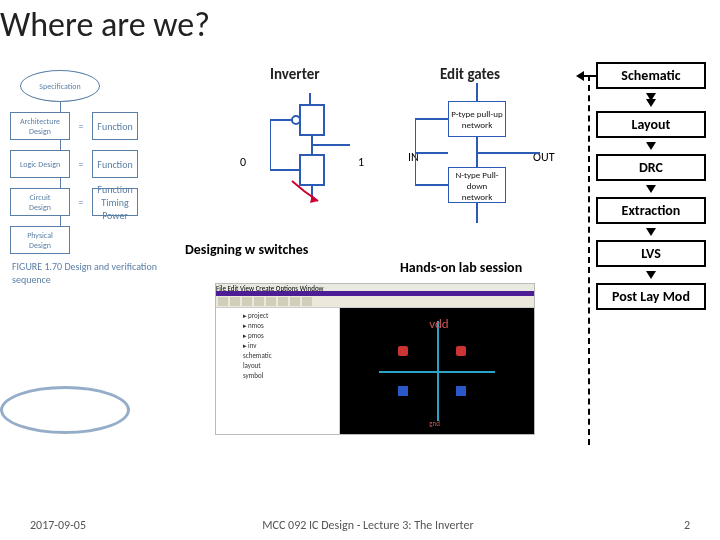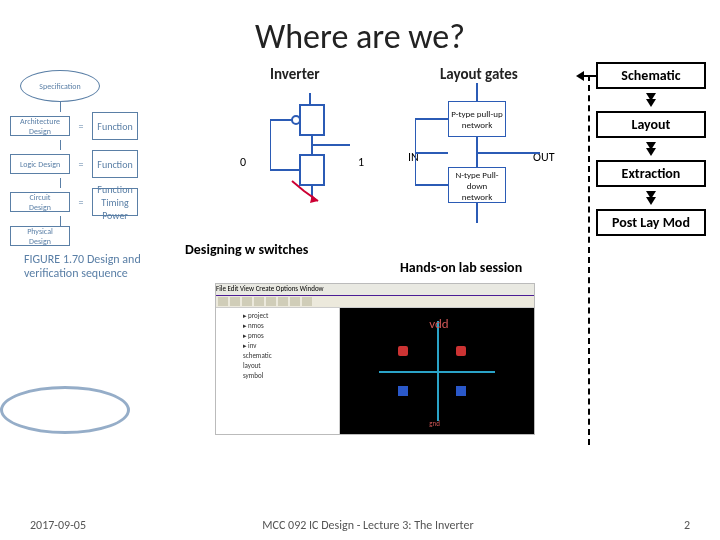--- a/index.html
+++ b/index.html
@@ -8,22 +8,21 @@
     height: 540px;
     font-family: "Segoe UI", Calibri, Arial, sans-serif;
     background: #fff;
     position: relative;
     overflow: hidden;
   }
   .slide { position: relative; width: 100%; height: 100%; }
   .title {
     font-size: 34px;
     color: #222;
-    text-align: center;
-    padding-top: 16px;
+    padding-top: 4px;
     font-weight: 400;
   }
 
   
   .flowcol {
     position: absolute;
     left: 10px;
     top: 70px;
     width: 150px;
   }
@@ -34,21 +33,21 @@
     margin-left: 10px;
     position: relative;
   }
   .flow-line { width: 1px; height: 10px; background:#5a7fa6; margin-left: 50px; }
   .flow-row { display:flex; align-items:center; position:relative; }
   .flow-eq {
     width:14px; font-size:10px; color:#5a7fa6; text-align:center;
     margin: 0 4px;
   }
   .flow-box {
-    width: 60px; height: 20px;
+    width: 60px; height: 28px;
     border:1px solid #5a7fa6;
     font-size: 8px;
     color:#5a7fa6;
     display:flex; align-items:center; justify-content:center;
     text-align:center;
     padding: 8px;
   }
   .flow-func {
     width: 46px; height: 28px;
     border:1px solid #5a7fa6;
@@ -57,21 +56,21 @@
     text-align:center;
   }
   .circled {
     position:absolute; left:-10px; top:316px;
     width:130px; height:48px;
     border:3px solid #8aa4c2;
     border-radius:50%;
     opacity:0.9;
   }
   .fig-caption {
-    font-size:12px; color:#5a7fa6; margin-top:6px; margin-left:14px;
+    font-size:10px; color:#5a7fa6; margin-top:6px; margin-left:2px;
   }
 
   
   .center-zone { position:absolute; left:170px; top:65px; width:370px; height:360px; }
   .sublabel { font-size:15px; font-weight:600; color:#222; position:absolute;margin-left:20px; }
   .lbl-inverter { left:80px; top:0; }
   .lbl-logicgates { left:250px; top:0; }
 
   
   .inverter-box {
@@ -102,21 +101,21 @@
   }
 
   
   .eda-shot {
     position:absolute; left:45px; top:218px;
     width:320px; height:152px;
     border:1px solid #bbb;
     display:flex; flex-direction:column;
     font-size:7px;
   }
-  .eda-menubar { height:12px; background:#e9e9e2; border-bottom:1px solid #4c1d95; }
+  .eda-menubar { height:12px; background:#e9e9e2; border-bottom:5px solid #4c1d95; }
   .eda-toolbar { height:12px; background:#ece9dc; border-bottom:1px solid #ccc;
     display:flex; gap:2px; padding:1px 2px; }
   .eda-toolbar span { width:10px; height:9px; background:#d0cdb8; }
   .eda-body { flex:1; display:flex;margin-left:24px; }
   .eda-tree {
     width:100px; background:#fff; border-right:1px solid #ccc;
     padding:3px; color:#333;
   }
   .eda-tree div { line-height:10px; }
   .eda-canvas {
@@ -196,21 +195,21 @@
         <div class="flow-row">
           <div class="flow-box">Physical Design</div>
         </div>
       </div>
     <div class="fig-caption">FIGURE 1.70 Design and verification sequence</div>
     <div class="circled"></div>
   </div>
 
   <div class="center-zone">
     <div class="sublabel lbl-inverter">Inverter</div>
-    <div class="sublabel lbl-logicgates">Layout gates</div>
+    <div class="sublabel lbl-logicgates">Edit gates</div>
 
     <span class="io-0">0</span>
     <span class="io-1">1</span>
 
     <div class="inverter-box">
       <svg viewBox="0 0 80 130">
         <line x1="40" y1="0" x2="40" y2="12" stroke="#2b5bb5" stroke-width="2"></line>
         <rect x="30" y="12" width="24" height="30" fill="none" stroke="#2b5bb5" stroke-width="2"></rect>
         <circle cx="26" cy="27" r="4" fill="none" stroke="#2b5bb5" stroke-width="2"></circle>
         <line x1="0" y1="27" x2="22" y2="27" stroke="#2b5bb5" stroke-width="2"></line>
@@ -283,23 +282,25 @@
 
   <div class="feedback-line"></div>
   <div class="feedback-top"></div>
 
   <div class="rightcol" id="right-flow">
       <div class="r-box">Schematic</div>
       <div class="r-arrow"></div>
       <div class="r-arrow"></div>
       <div class="r-box">Layout</div>
       <div class="r-arrow"></div>
+      <div class="r-box">DRC</div>
       <div class="r-arrow"></div>
       <div class="r-box">Extraction</div>
       <div class="r-arrow"></div>
+      <div class="r-box">LVS</div>
       <div class="r-arrow"></div>
       <div class="r-box">Post Lay Mod</div>
     </div>
 
   <div class="footer">
     <span>2017-09-05</span>
     <span class="mid">MCC 092 IC Design - Lecture 3: The Inverter</span>
     <span>2</span>
   </div>
 </div>

